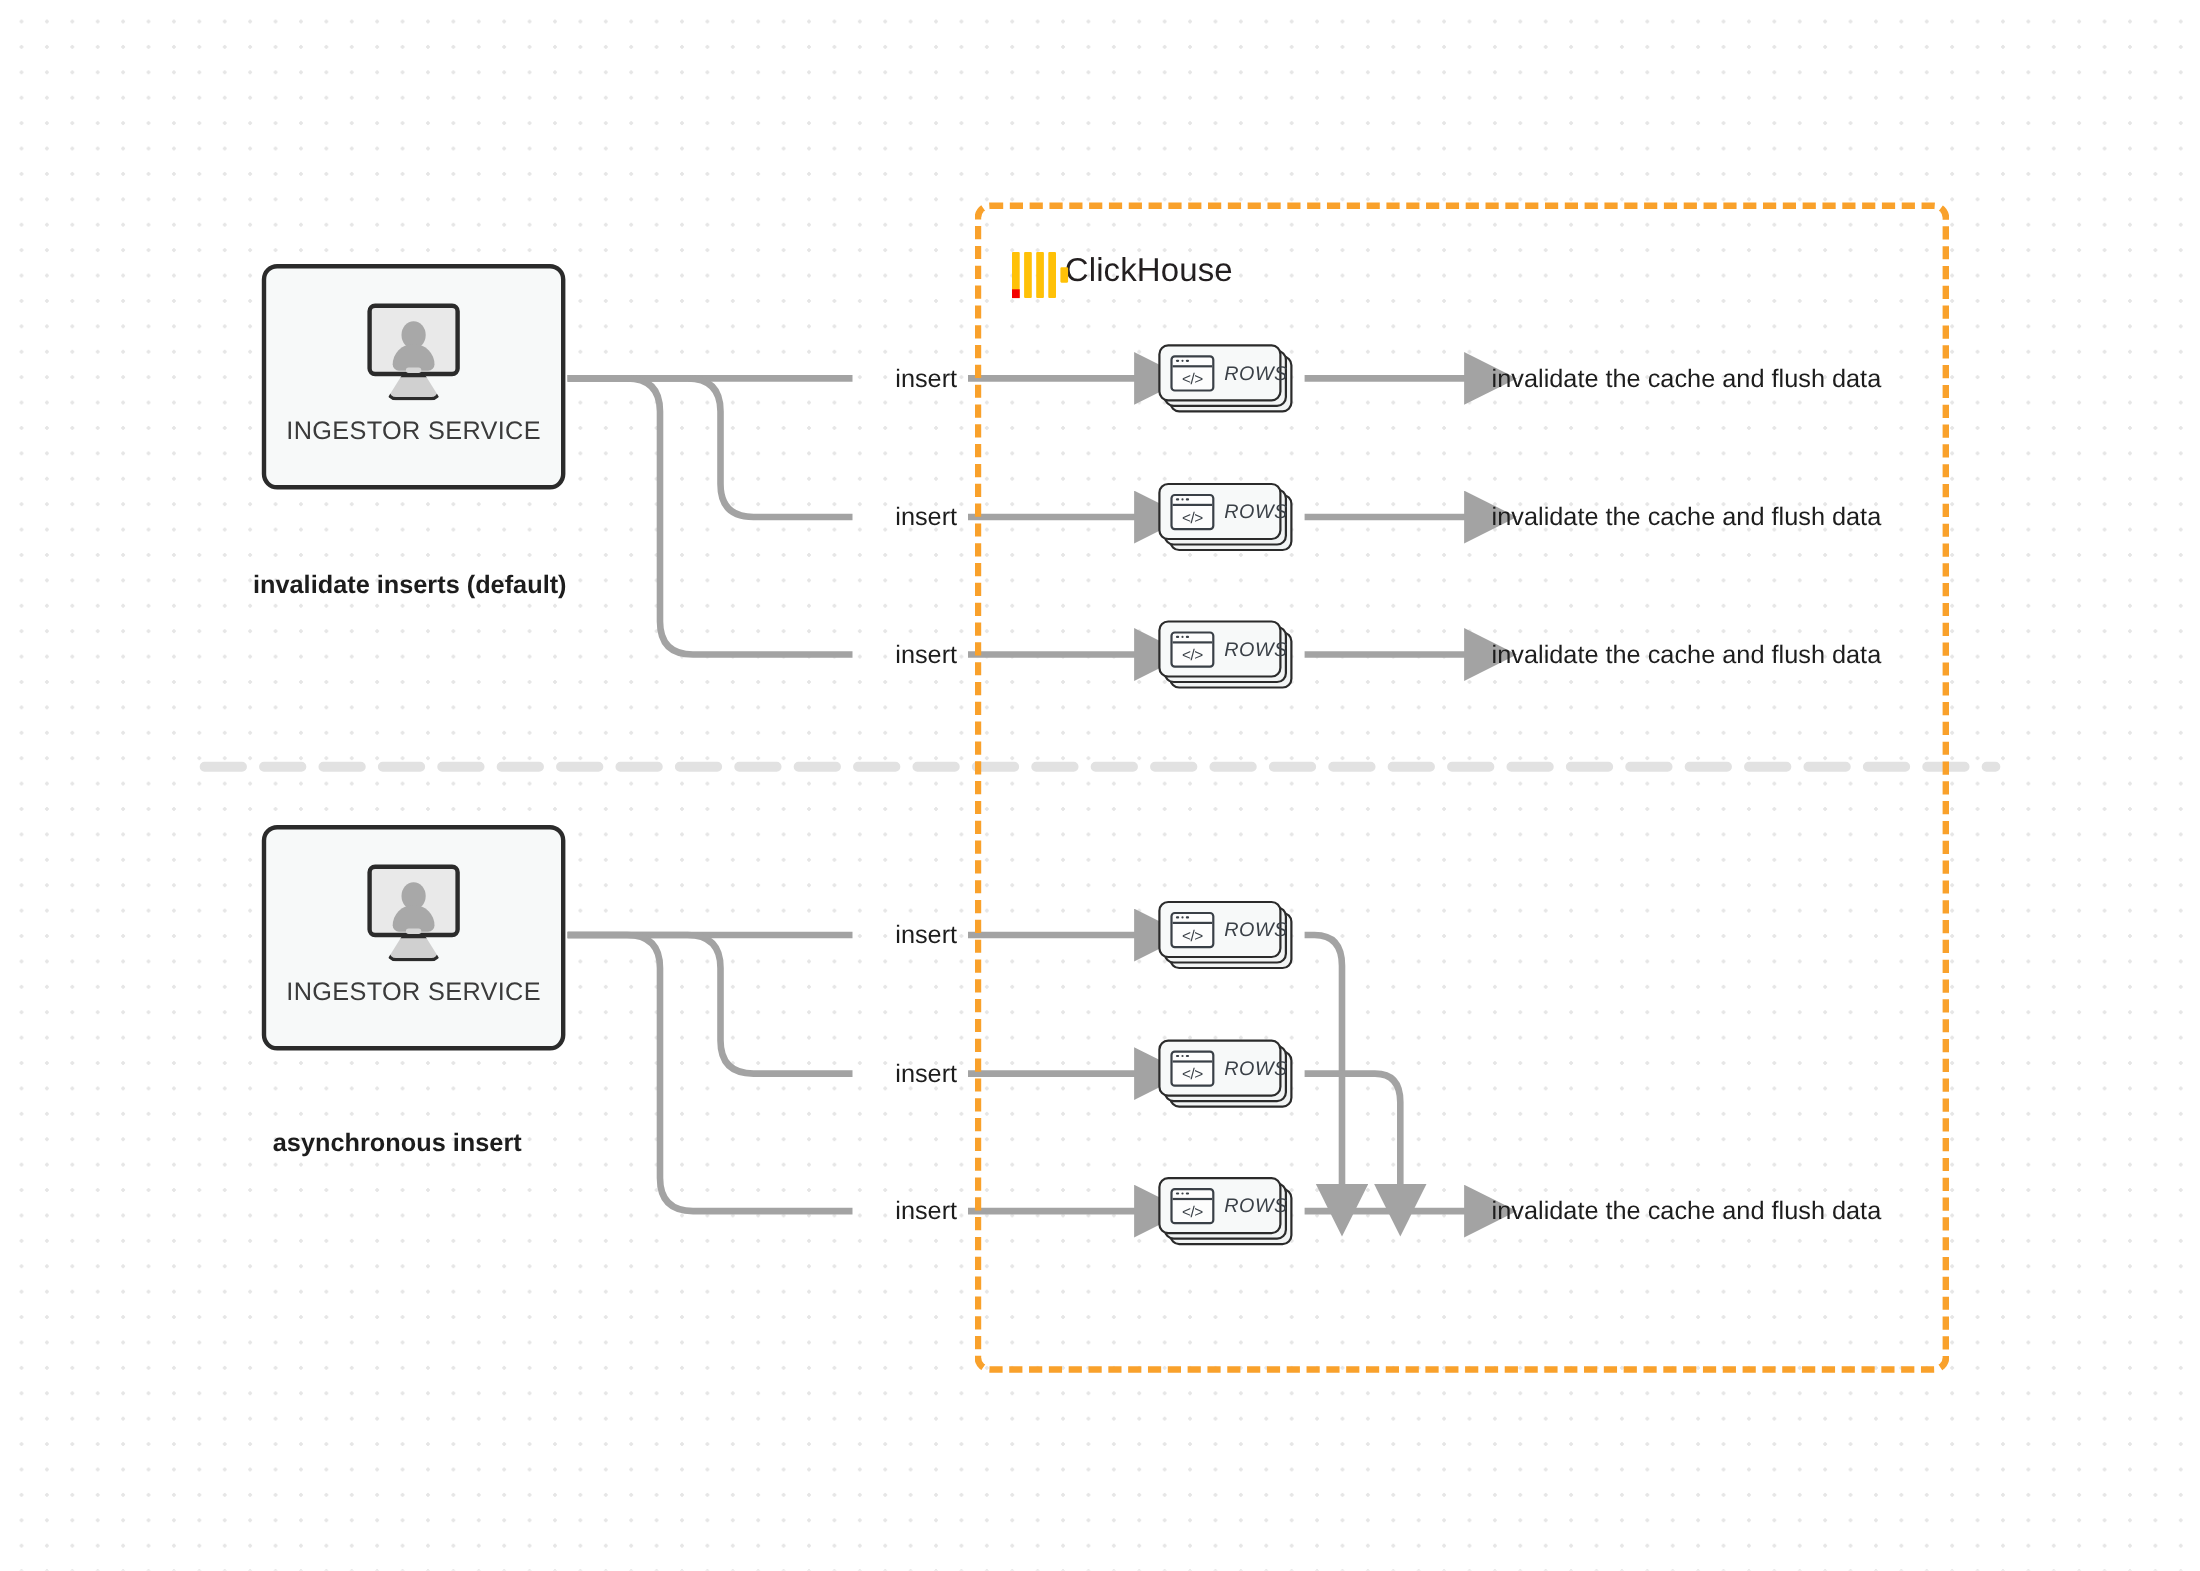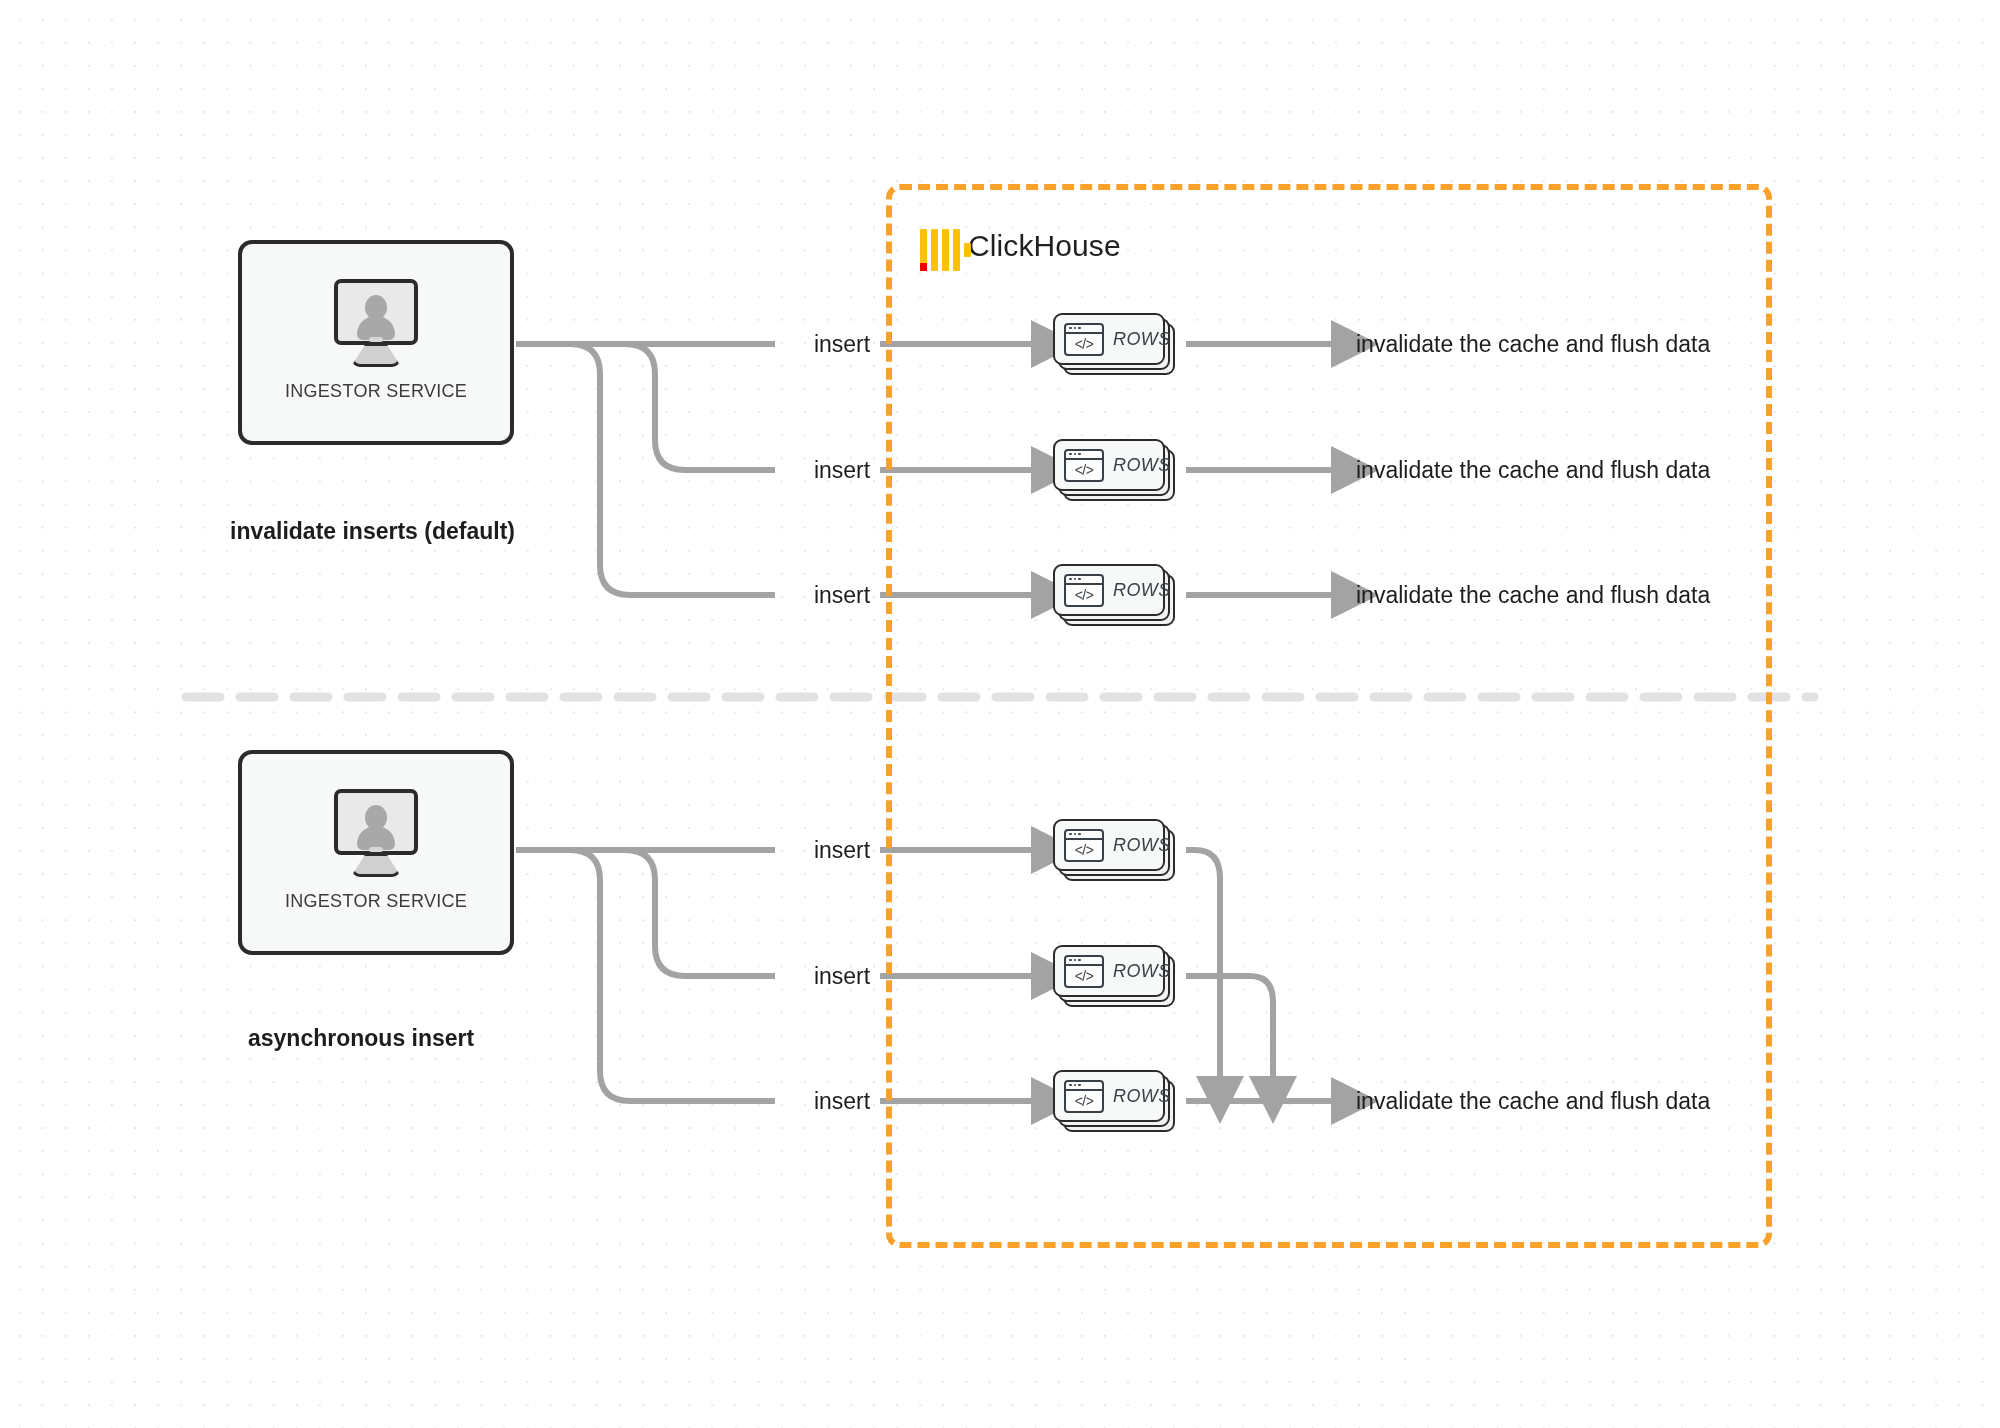--- a/index.html
+++ b/index.html
@@ -159,21 +159,21 @@
     width: 50px;
     height: 24px;
     background: #d0d0d0;
     border: 3px solid #2b2b2b;
     border-radius: 5px 5px 9px 9px;
     clip-path: polygon(30% 0%, 70% 0%, 100% 100%, 0% 100%);
     box-sizing: border-box;
   }
   .ingestor-label {
     margin-top: 14px;
-    font-size: 18px;
+    font-size: 23px;
     color: #3b3b3b;
     letter-spacing: 0.3px;
     white-space: nowrap;
   }
 
   
   .section-caption {
     position: absolute;
     font-size: 23px;
     font-weight: bold;

